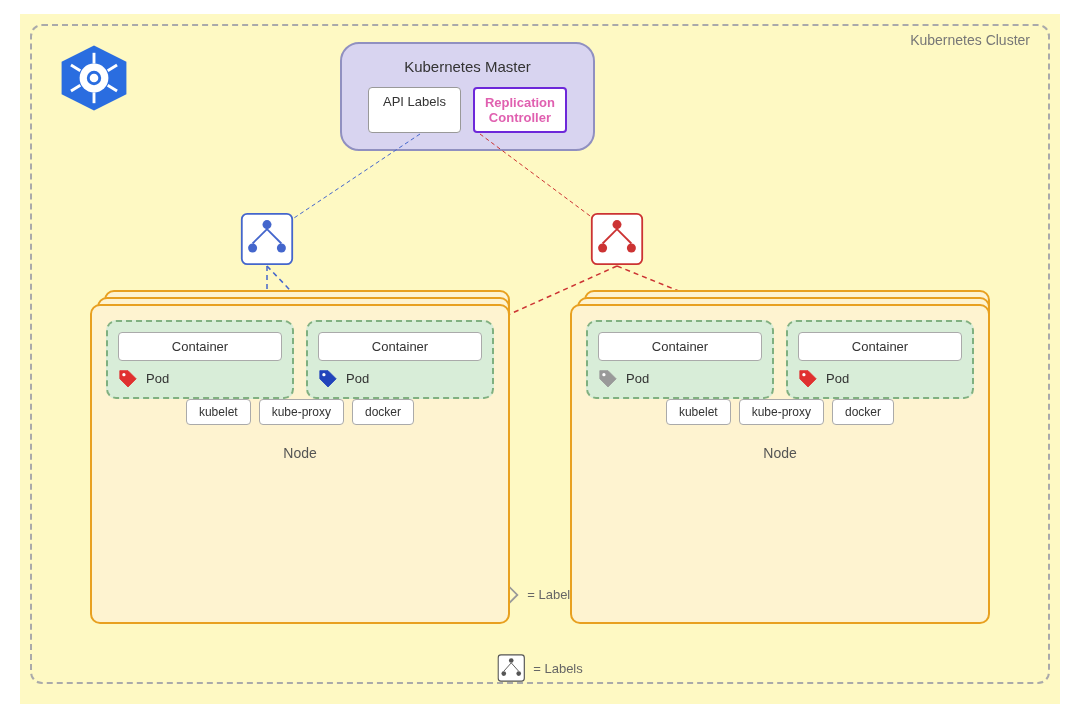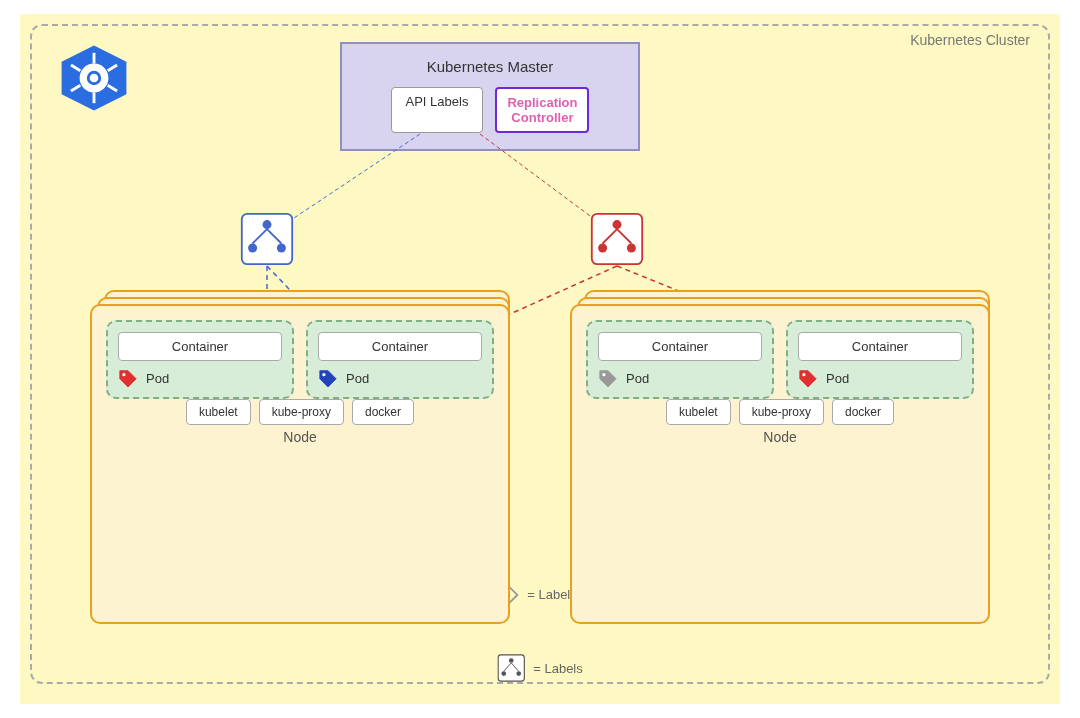--- a/index.html
+++ b/index.html
@@ -42,24 +42,24 @@
       top: 28px;
       left: 38px;
       width: 72px;
       height: 72px;
     }
     
     .master-box {
       position: absolute;
       top: 28px;
       left: 320px;
-      width: 300px;
+      width: 255px;
       background: #d8d4f0;
       border: 2px solid #9090c0;
-      border-radius: 0;
+      border-radius: 19px;
       padding: 14px 16px 16px;
     }
     .master-title {
       text-align: center;
       font-size: 15px;
       color: #333;
       margin-bottom: 12px;
     }
     .master-inner {
       display: flex;
@@ -141,21 +141,21 @@
       background: #fef3d0;
       border: 2.5px solid #e8a020;
       border-radius: 10px;
       padding: 14px;
       z-index: 2;
     }
     .node-label {
       text-align: center;
       font-size: 14px;
       color: #555;
-      margin-top: 4px;
+      margin-top: 20px;
     }
     
     .pods-row {
       display: flex;
       gap: 12px;
     }
     
     .pod-outer {
       background: #d8edd8;
       border: 2px dashed #80b080;

